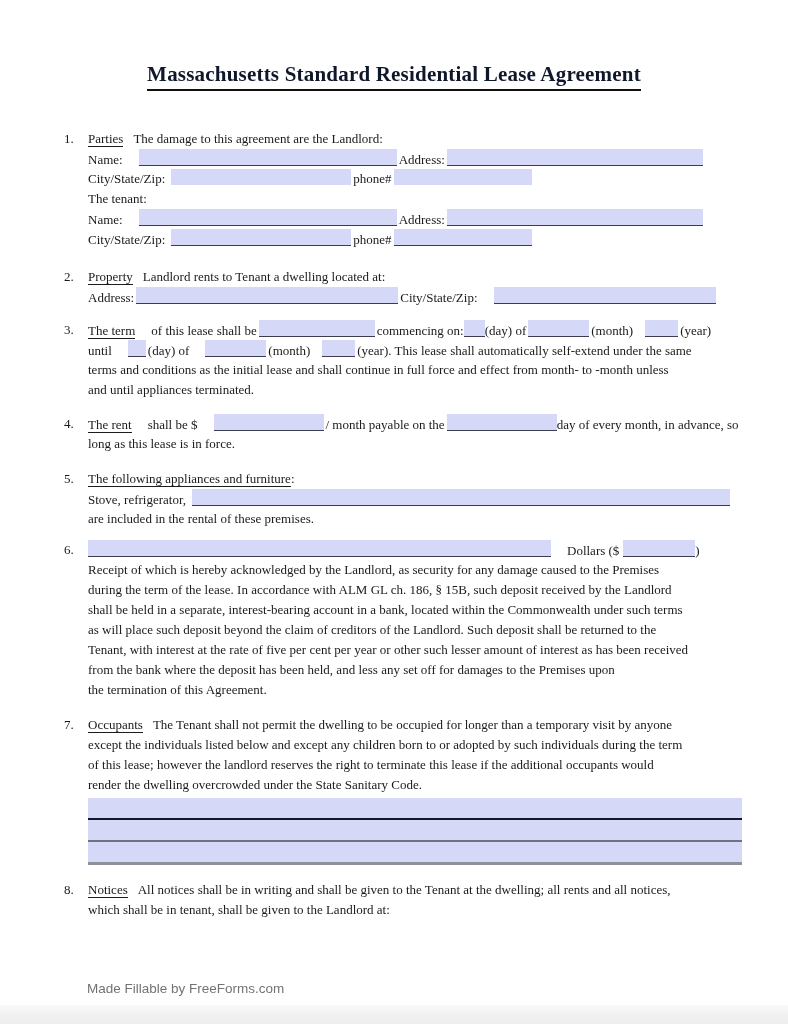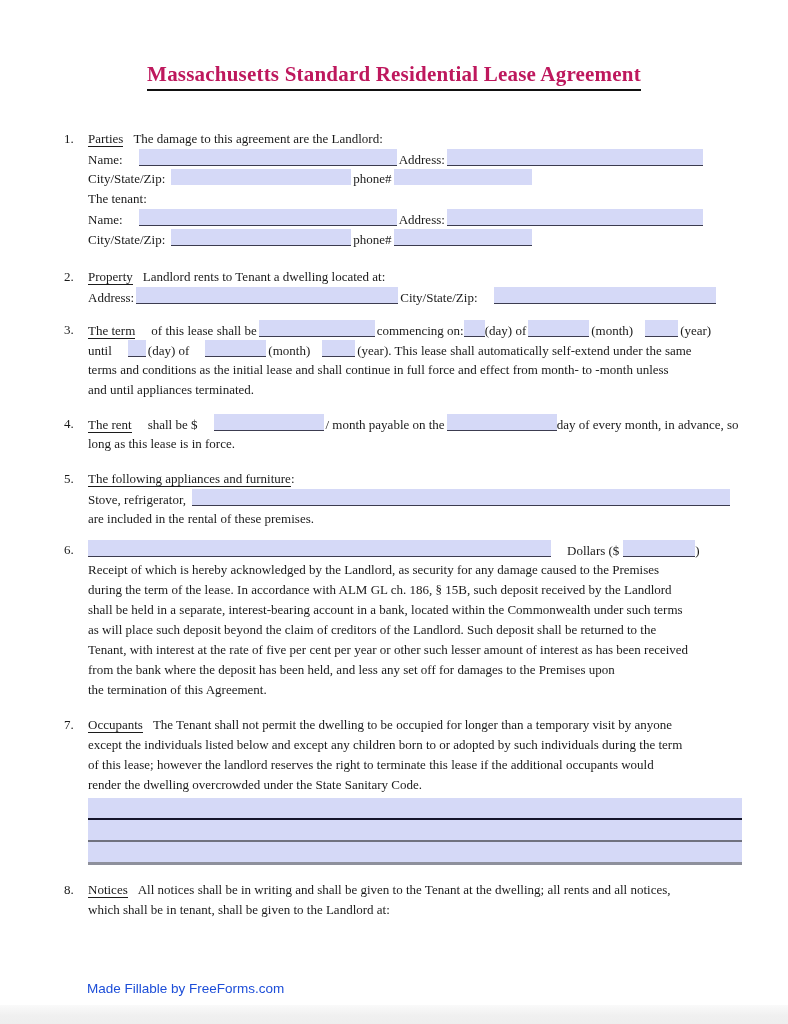--- a/index.html
+++ b/index.html
@@ -1,36 +1,36 @@
 <!DOCTYPE html>
 <html style="--field-bg: #d5d9f7; --field-line: #3c3c50; --occ-line-dark: #15152b; --occ-line-gray: #70727f; --occ-line-thick: #8e909c;"><head>
 <meta charset="utf-8">
 <style>
   html,body{margin:0;padding:0;background:#fff;}
   .page{position:relative;width:788px;height:1024px;background:#fff;overflow:hidden;
         font-family:"Liberation Serif","DejaVu Serif",serif;font-size:13px;color:#1a1a1a;}
   .title-wrap{text-align:center;margin-top:62px;}
-  .doc-title{display:inline-block;font-size:21px;font-weight:bold;color:#be185d;
+  .doc-title{display:inline-block;font-size:21px;font-weight:bold;color:#0f172a;
              border-bottom:2px solid #111;padding-bottom:2px;letter-spacing:.2px;}
   .content{margin-left:64px;width:678px;}
   .sec{display:flex;}
   .num{width:24px;flex:none;}
   .sec-body{width:654px;flex:none;}
   .ln{height:20px;line-height:20px;white-space:nowrap;}
   .para .ln{white-space:nowrap;}
   .hd{border-bottom:1px solid #1c1c1c;}
   .f{display:inline-block;background:var(--field-bg,#d5d9f7);height:16px;vertical-align:-2px;}
   .fu{border-bottom:1px solid var(--field-line,#3c3c50);}
   .rows{margin-top:3px;}
   .orow{height:20px;background:var(--field-bg,#d5d9f7);}
   .orow.r1{border-bottom:2px solid var(--occ-line-dark,#15152b);}
   .orow.r2{border-bottom:2px solid var(--occ-line-gray,#70727f);}
   .orow.r3{border-bottom:3px solid var(--occ-line-thick,#8e909c);}
   .footer-credit{position:absolute;left:87px;top:981px;
-                 font-family:"Liberation Sans","DejaVu Sans",sans-serif;font-size:13.5px;color:#1d4ed8;}
+                 font-family:"Liberation Sans","DejaVu Sans",sans-serif;font-size:13.5px;color:#737373;}
   .bottom-strip{position:absolute;left:0;top:1005px;width:788px;height:19px;
                 background:linear-gradient(180deg,#fafafa 0%,#f0f0f0 55%,#eeeeee 100%);}
   .ml2{margin-left:2px}.ml4{margin-left:16px}.ml6{margin-left:6px}.ml10{margin-left:10px}.ml12{margin-left:12px}
   .mr4{margin-right:4px}
   .mt18{margin-top:18px}.mt13{margin-top:13px}.mt14{margin-top:14px}.mt15{margin-top:15px}
   .mt11{margin-top:11px}.mt38{margin-top:38px}
 </style>
 </head>
 <body>
 

